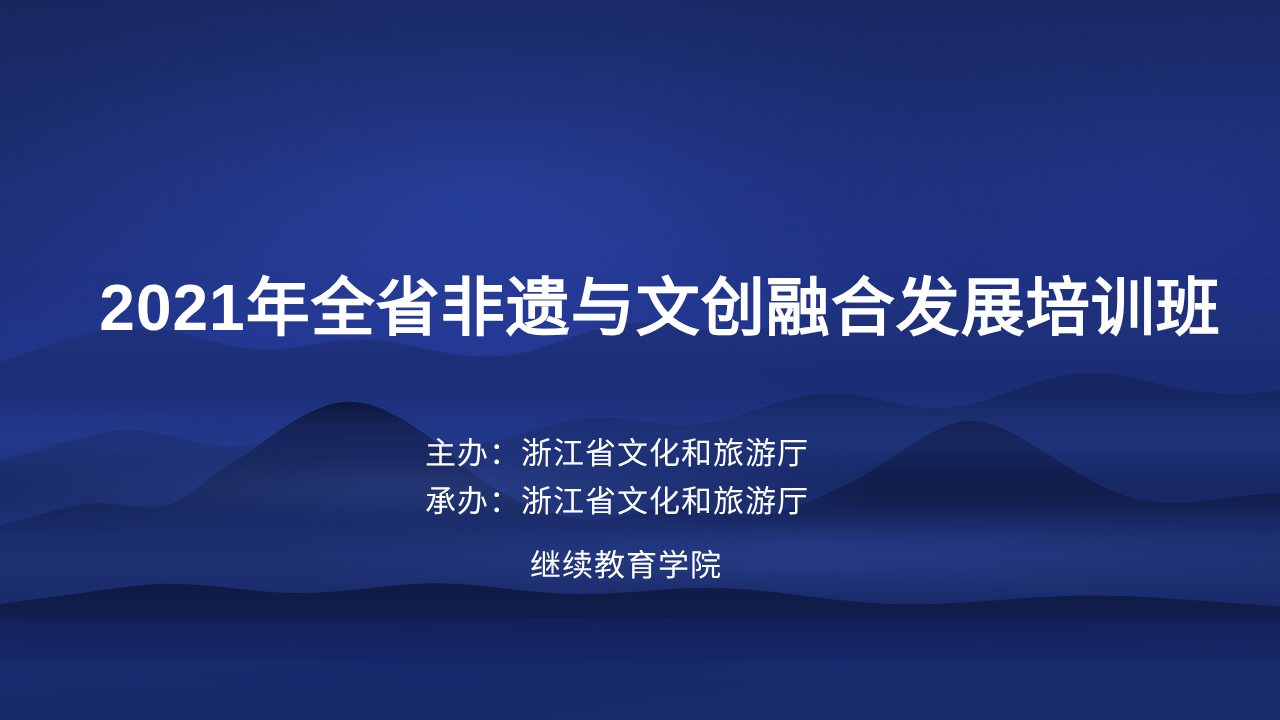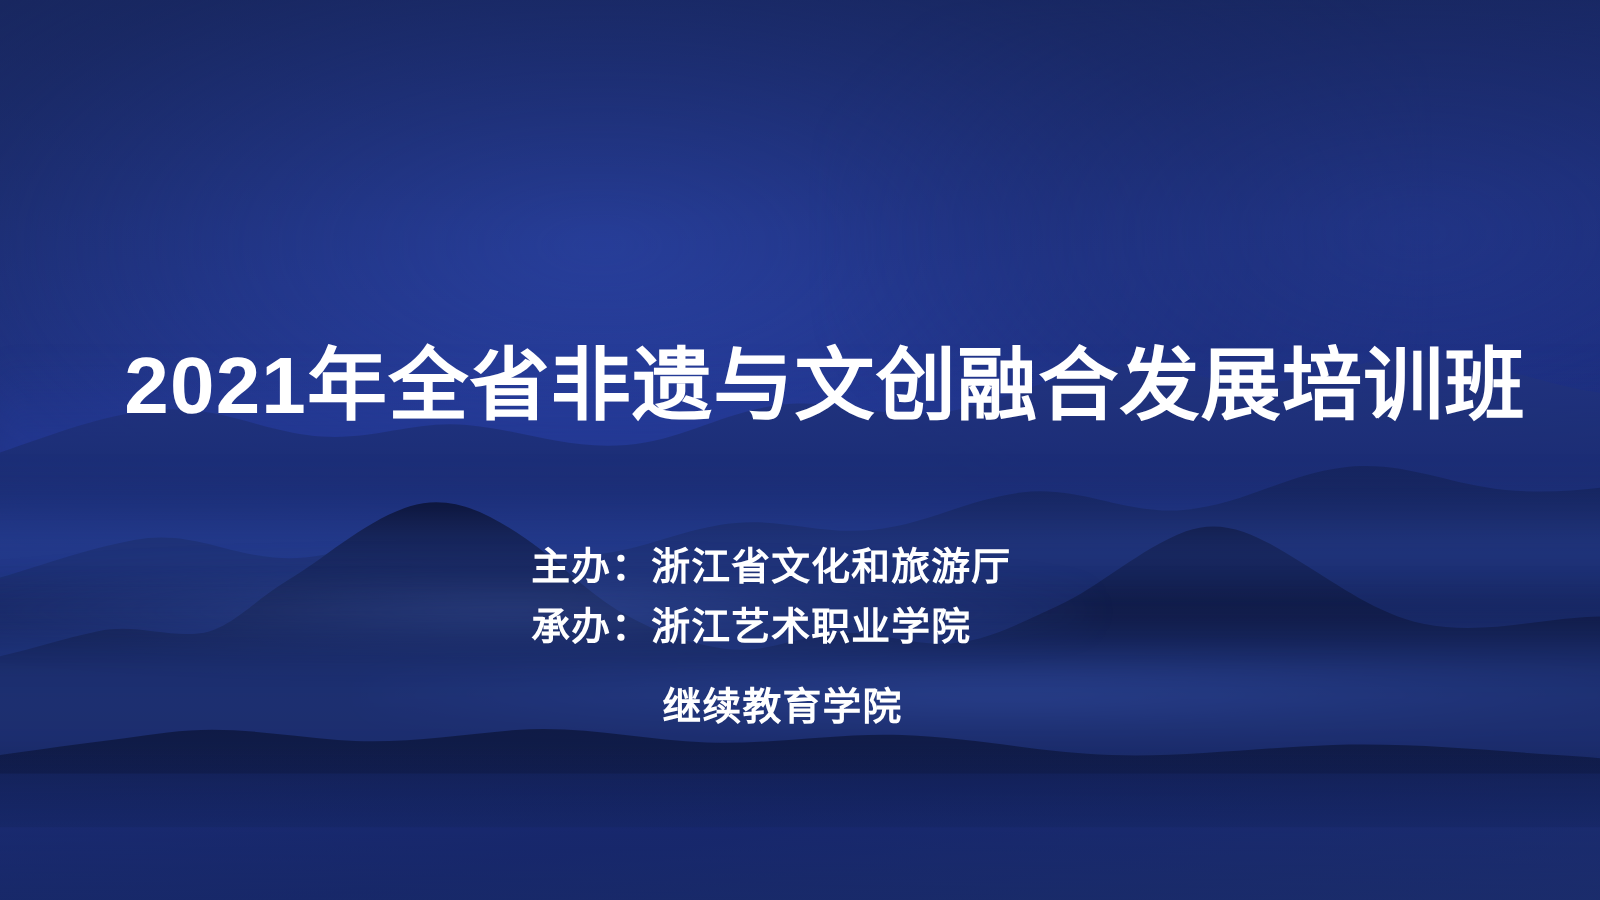--- a/index.html
+++ b/index.html
@@ -168,21 +168,21 @@
     white-space: nowrap;
     font-family: "Liberation Sans", "DejaVu Sans", sans-serif;
   }
 
   .subtitle-block {
     position: absolute;
     left: 425px;
     top: 430px;
     color: #ffffff;
     font-size: 31px;
-    font-weight: 700;
+    font-weight: 400;
     line-height: 48px;
     letter-spacing: 1px;
     white-space: nowrap;
     font-family: "Liberation Sans", "DejaVu Sans", sans-serif;
   }
 
   .subtitle-line { display: block; }
   .subtitle-line.indented { padding-left: 105px; margin-top: 16px; }
 </style>
 </head>
@@ -298,17 +298,17 @@
       C1236,184 1260,186 1280,188
       L1280,240 L0,240 Z"></path>
   </svg>
 
   <div class="bottom-fade"></div>
 
   <h1 class="title">2021年全省非遗与文创融合发展培训班</h1>
 
   <div class="subtitle-block">
     <span class="subtitle-line">主办：浙江省文化和旅游厅</span>
-    <span class="subtitle-line">承办：浙江艺术职业学院</span>
+    <span class="subtitle-line">承办：浙江省文化和旅游厅</span>
     <span class="subtitle-line indented">继续教育学院</span>
   </div>
 
 </div>
 
 </body></html>

